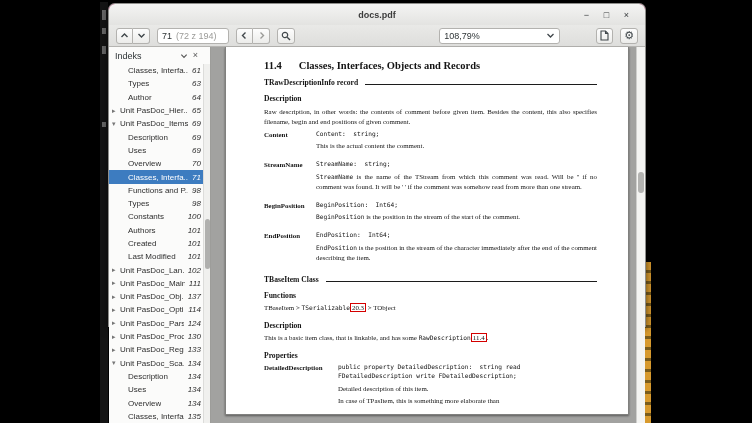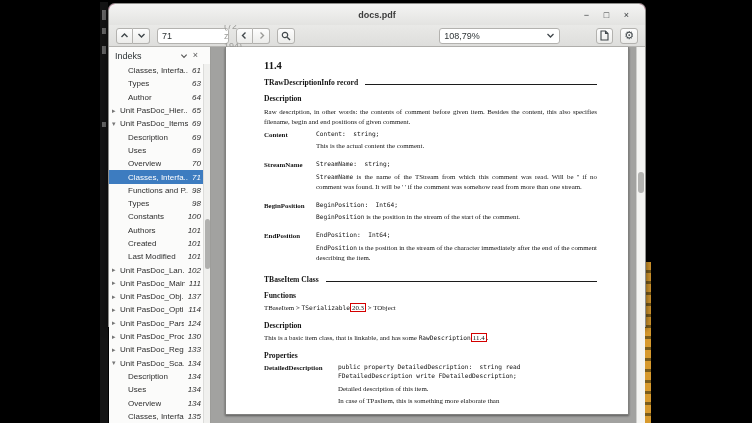--- a/index.html
+++ b/index.html
@@ -44,21 +44,21 @@
     background:linear-gradient(#fdfdfd,#ececea);
     border:1px solid #b3b2af; border-radius:3px;
   }
   .btn-group .tbtn:first-child { border-radius:3px 0 0 3px; }
   .btn-group .tbtn:last-child { border-radius:0 3px 3px 0; border-left:none; }
   .entry {
     height:16px; background:#fff; border:1px solid #b3b2af; border-radius:3px;
     display:flex; align-items:center; font-size:9px; color:#2e3436; padding:0 4px;
   }
   .page-entry { width:72px; gap:4px; }
-  .page-total { color:#9b9b98;margin-left:48px; }
+  .page-total { color:#9b9b98; }
   .spacer { flex:1; }
   .zoom-combo { width:121px; justify-content:space-between; }
 
   
   .wbody { display:flex; height:376px; }
 
   
   .sidebar { position:relative; width:102px; background:#fbfbfa; border-right:1px solid #9d9d9a; }
   .sb-header { height:17px; display:flex; align-items:center; padding:0 12px 0 6px;
     font-size:9px; color:#2e3436; }
@@ -380,20 +380,21 @@
           <div class="sb-thumb"></div>
         </div>
       </div>
 
       <div class="viewport">
         <div class="page">
           <div class="doc">
 
             <div class="doc-h1">
               <span>11.4</span>
+              <span>Classes, Interfaces, Objects and Records</span>
             </div>
 
             <div class="doc-rule">
               <span class="rt">TRawDescriptionInfo record</span>
               <span class="rl"></span>
             </div>
 
             <div class="doc-h3">Description</div>
             <div class="doc-para">Raw description, in other words: the contents of comment before given item. Besides the content, this also specifies filename, begin and end positions of given comment.</div>
 

